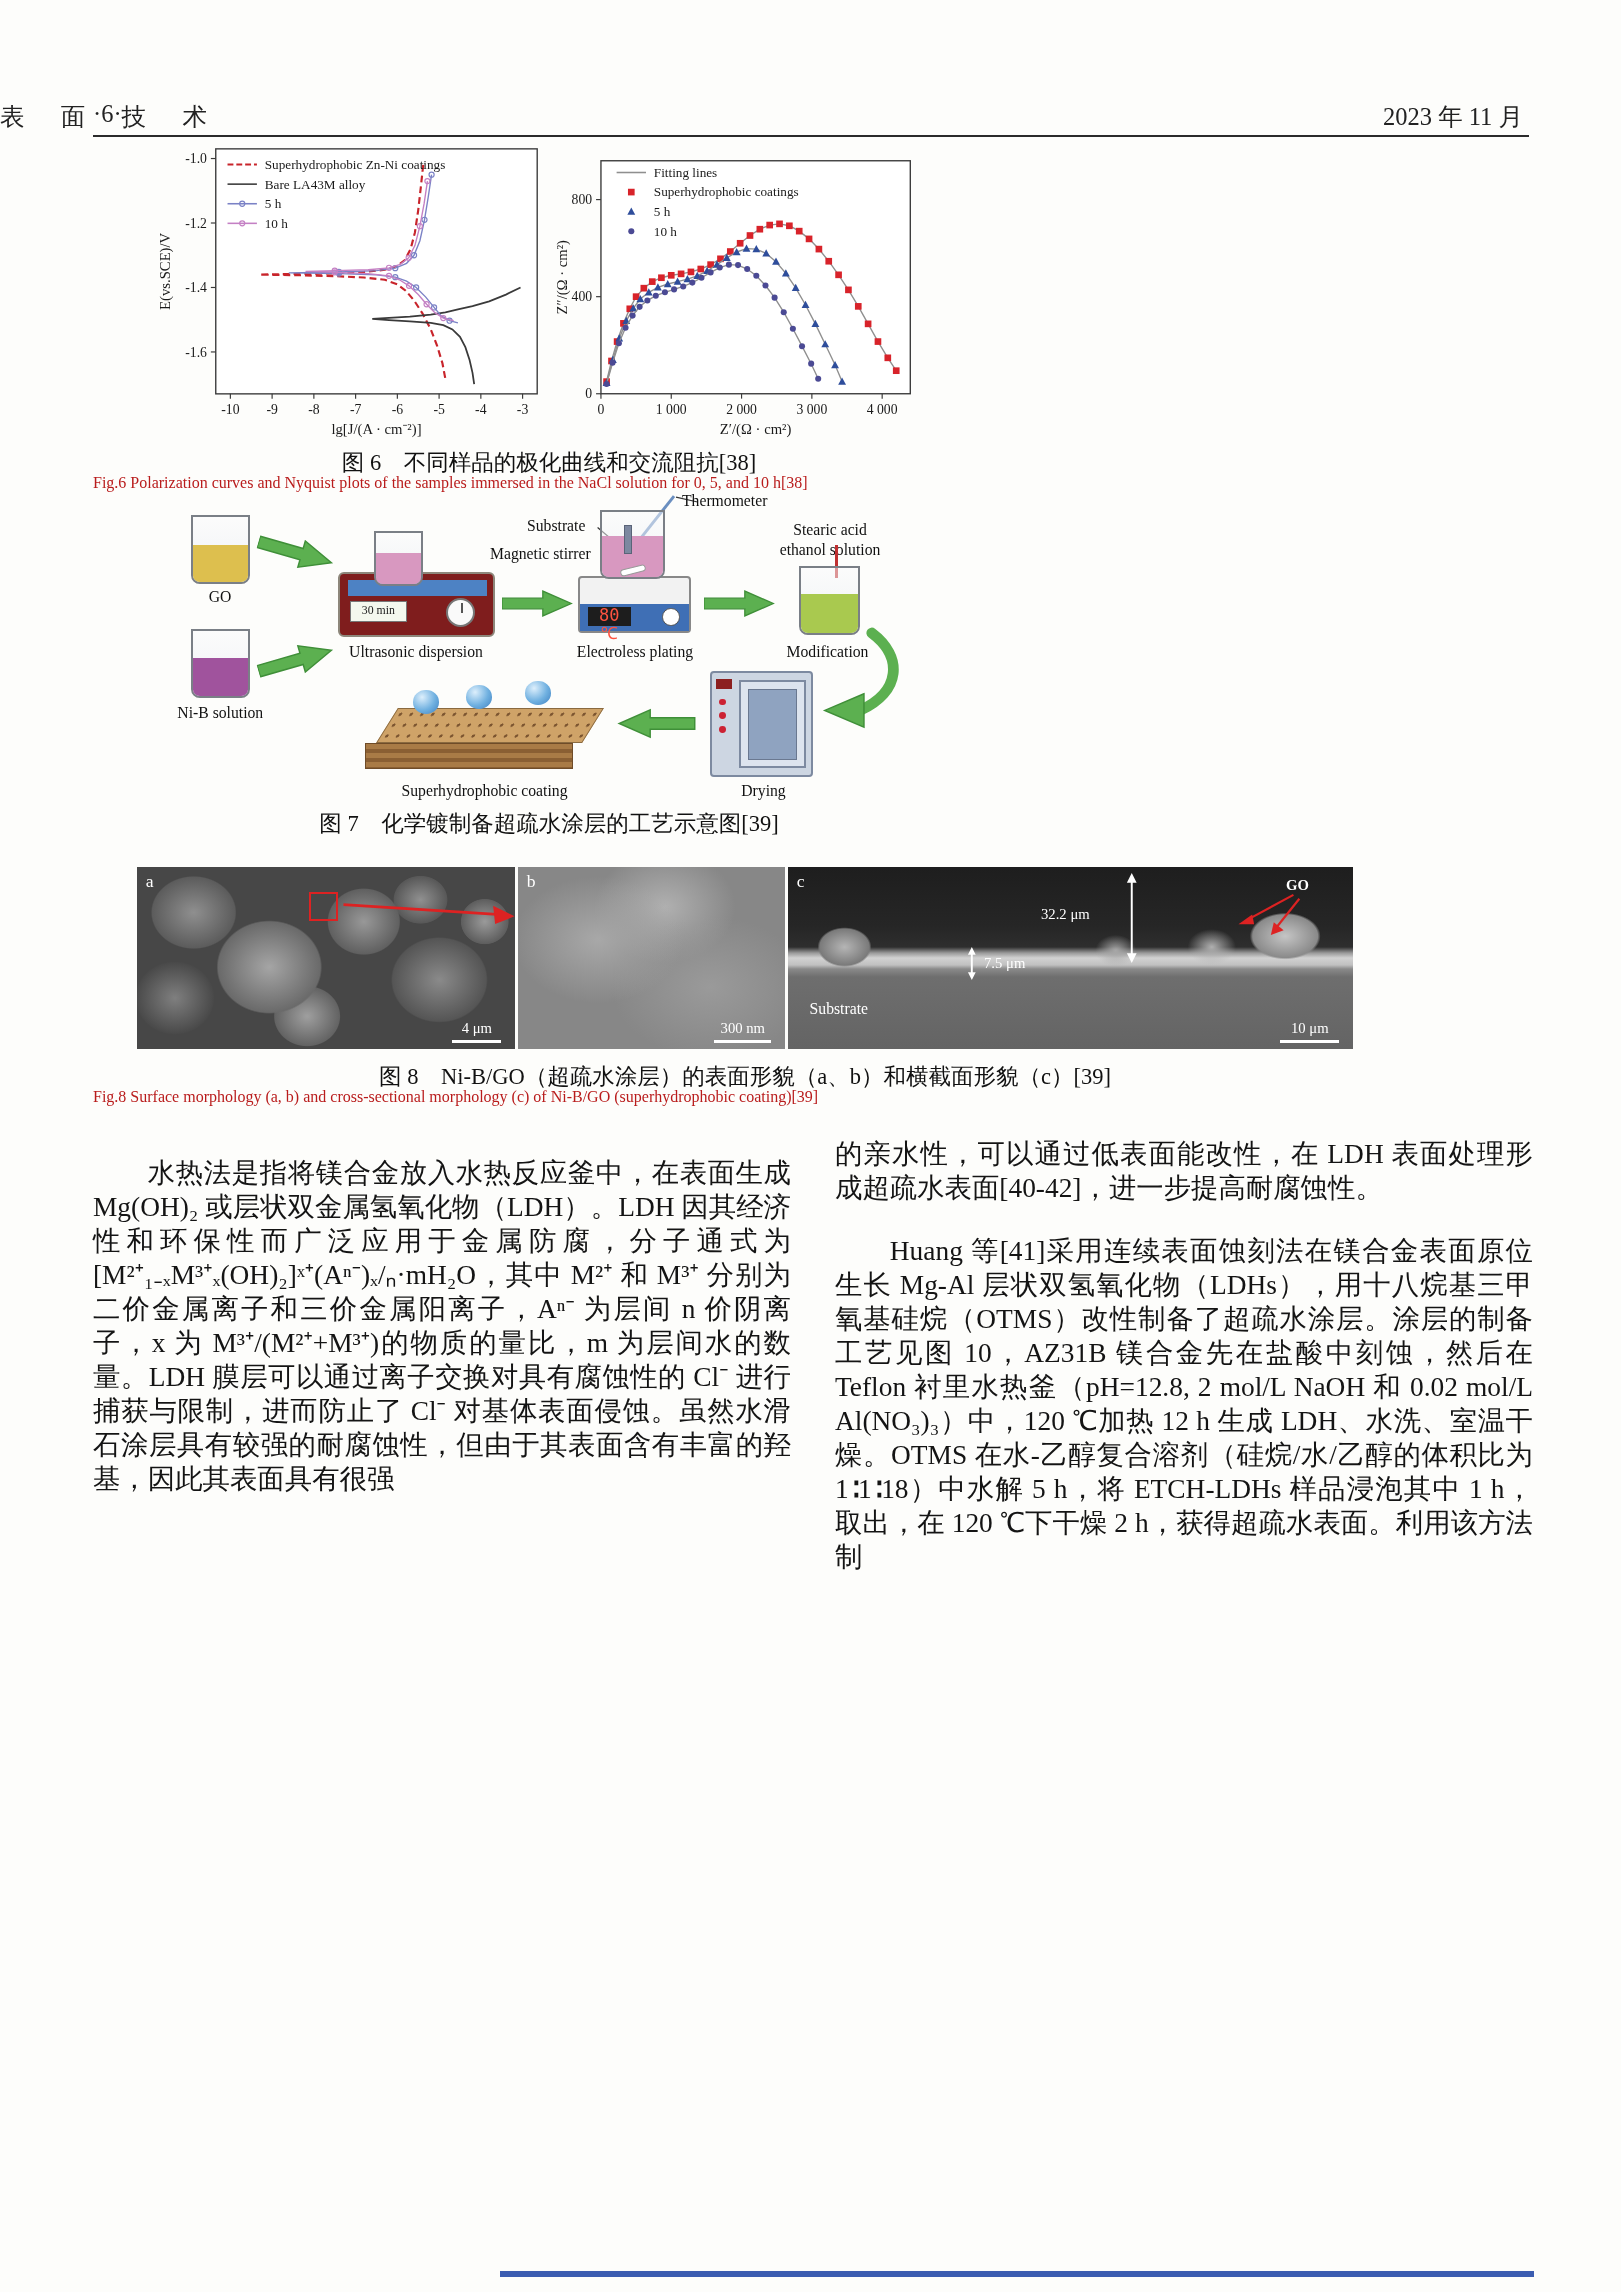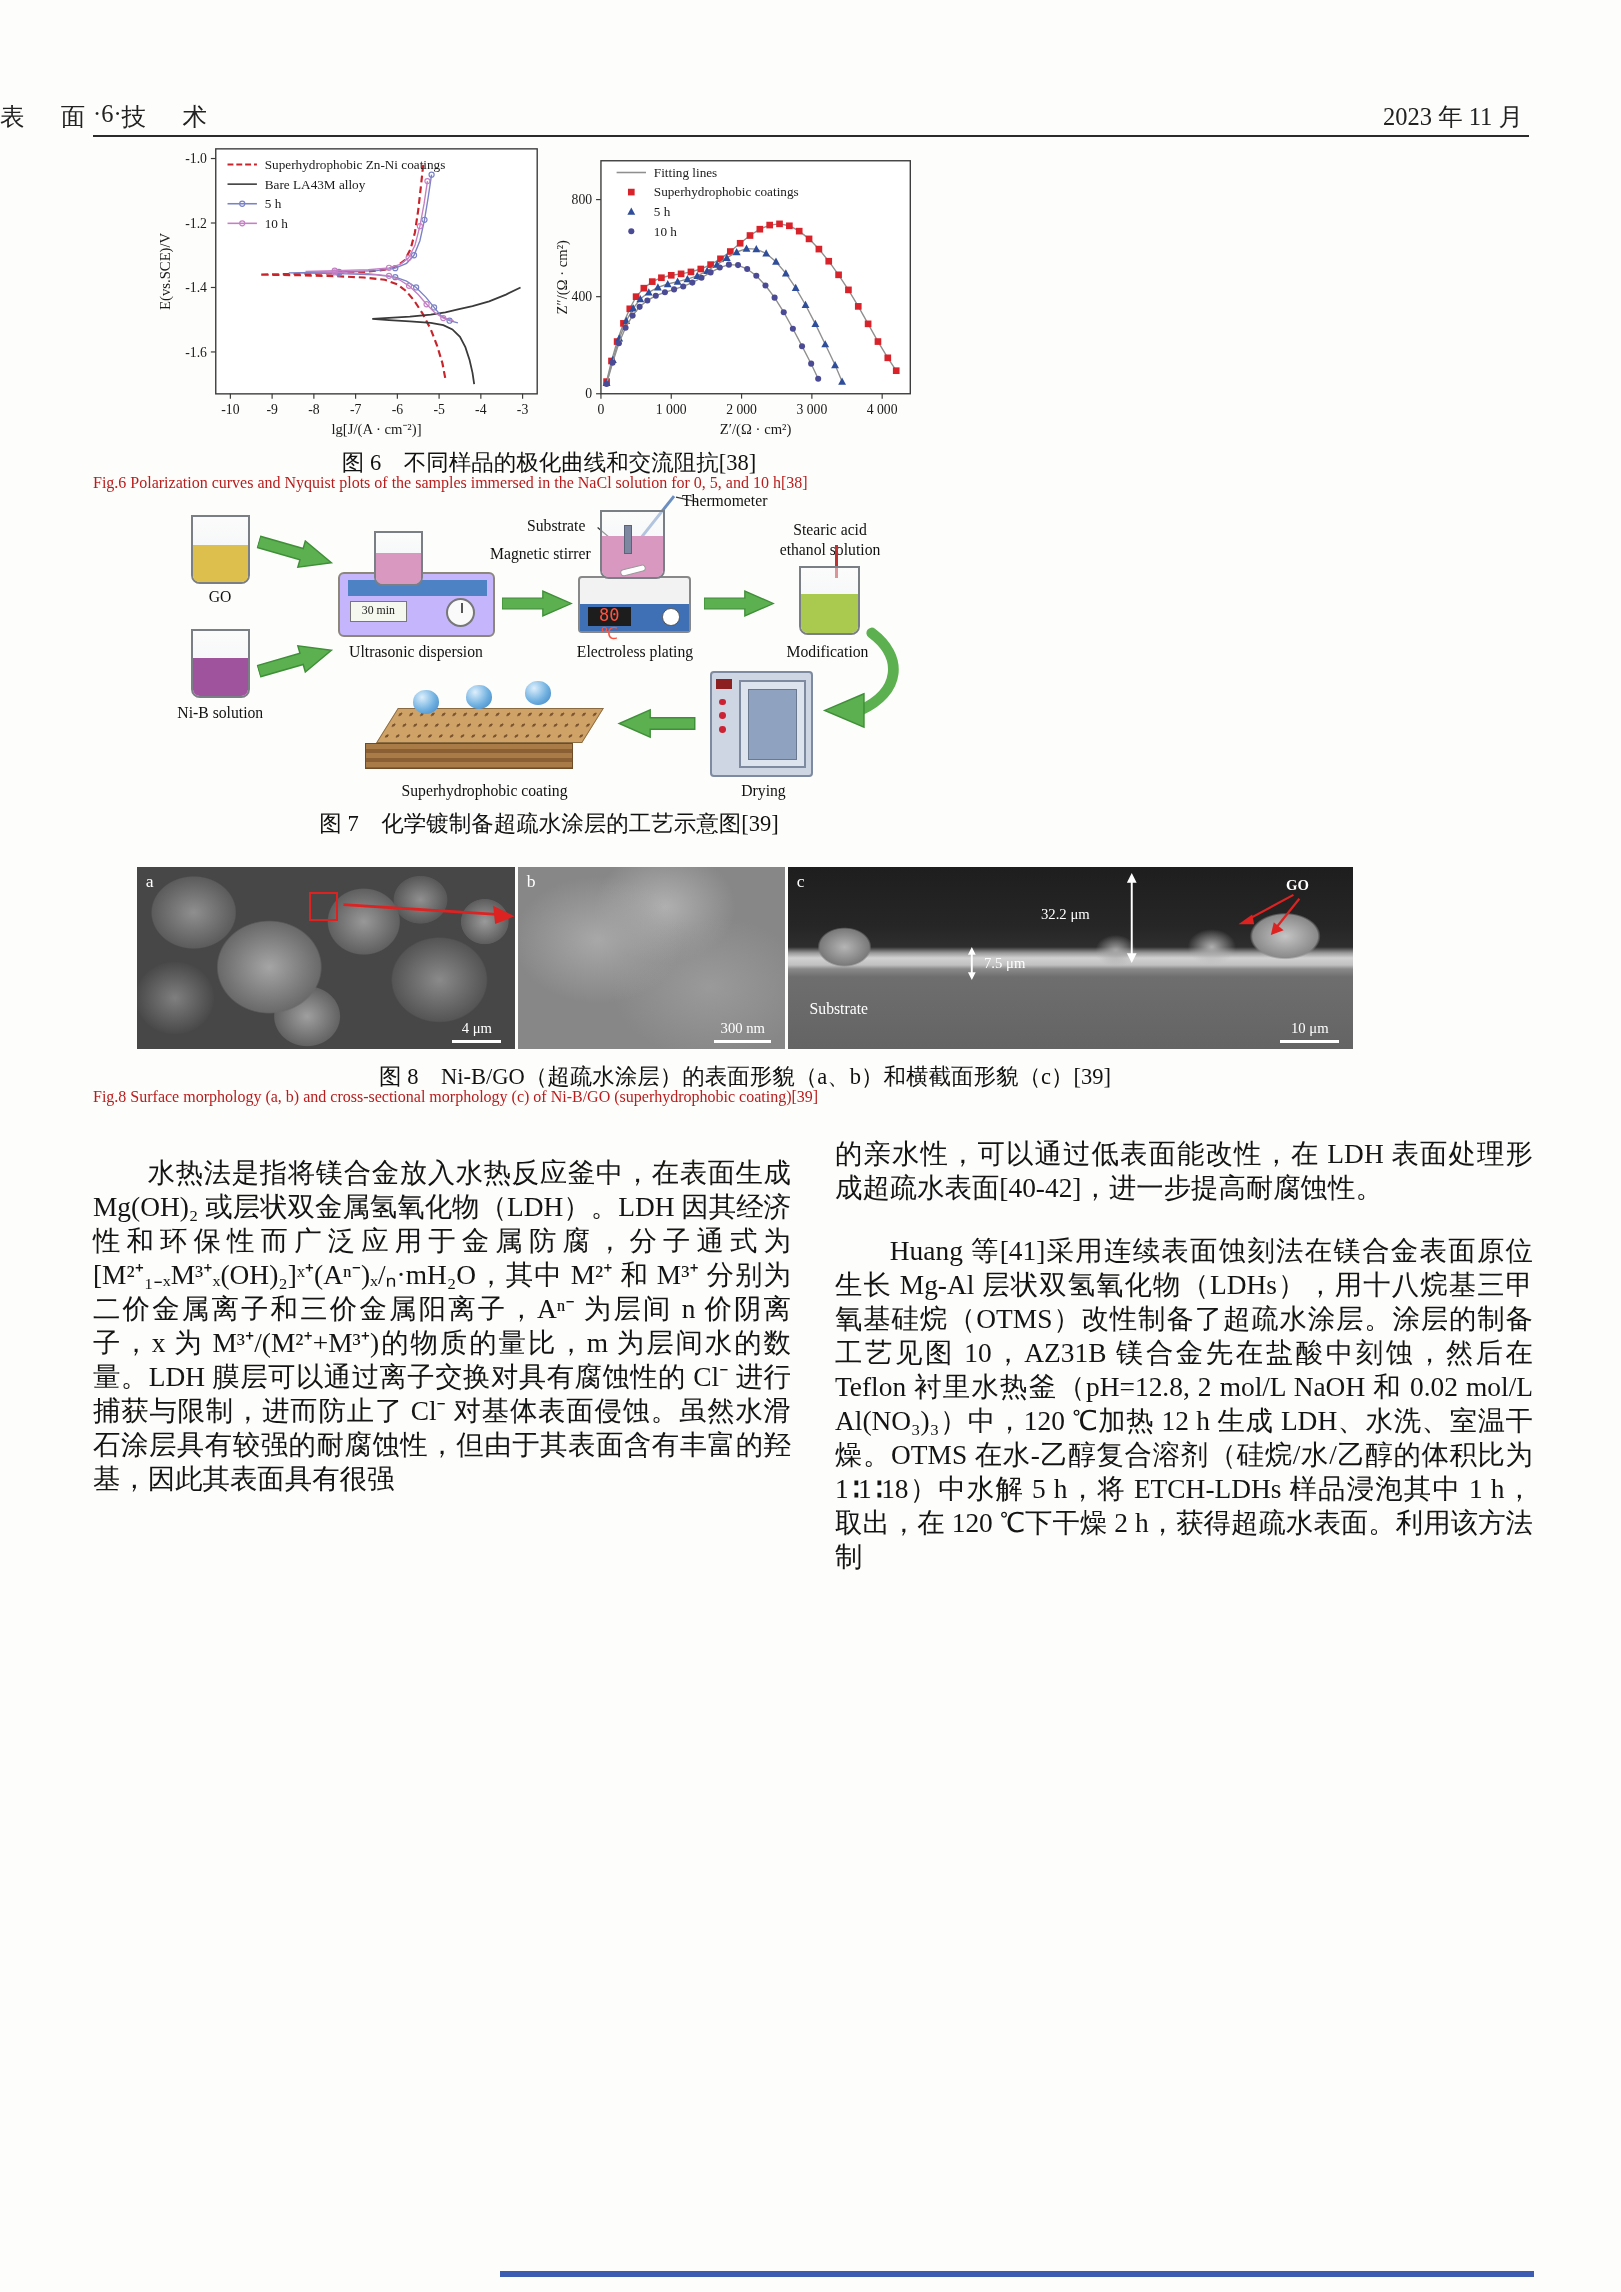--- a/index.html
+++ b/index.html
@@ -18,21 +18,21 @@
   
   .cap-cn{position:absolute;font-size:22.5px;text-align:center;color:#111}
   .cap-en{position:absolute;font-size:16px;text-align:left;color:#b91c1c}
   
   #fig7{position:absolute;left:137px;top:490px;width:882px;height:314px}
   .lbl{position:absolute;font-size:15.7px;color:#111;text-align:center;white-space:nowrap}
   .beaker{position:absolute;border:2.5px solid #7a7f86;border-radius:0 0 8.8px 8.8px;
           background:linear-gradient(rgba(250,250,252,.5),rgba(228,233,240,.55));overflow:hidden}
   .liquid{position:absolute;left:0;right:0;bottom:0}
   .flow-arrow{position:absolute}
-  .device{position:absolute;border:2px solid #8d877b;border-radius:5.9px;background:#c4b5fd}
+  .device{position:absolute;border:2px solid #8d877b;border-radius:5.9px;background:#7f1d1d}
   .droplet{position:absolute;border-radius:50%;
            background:radial-gradient(circle at 35% 30%, #ddeffc, #6fb0e0 55%, #3e7fc0)}
   
   .panel{position:absolute;top:867px;height:182px;overflow:hidden}
   .plabel{position:absolute;left:8.8px;top:3.9px;color:#fff;font-size:17.6px}
   .scalebar{position:absolute;right:13.7px;bottom:5.9px;color:#fff;font-size:14.7px;text-align:center}
   .scalebar .bar{height:2.9px;background:#fff;margin-top:2.9px}
   #panel-a{left:137px;width:378px;background:
     radial-gradient(69px 59px at 15% 25%, #8f8f8f, #5c5c5c 60%, transparent 62%),
     radial-gradient(88px 78px at 35% 55%, #a5a5a5, #6a6a6a 58%, transparent 60%),

